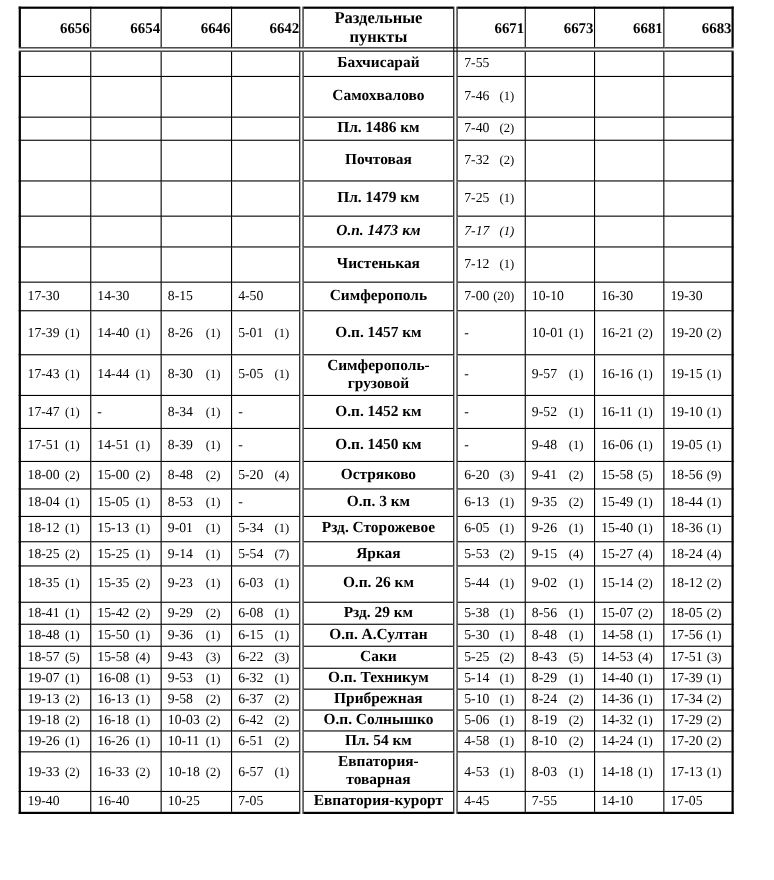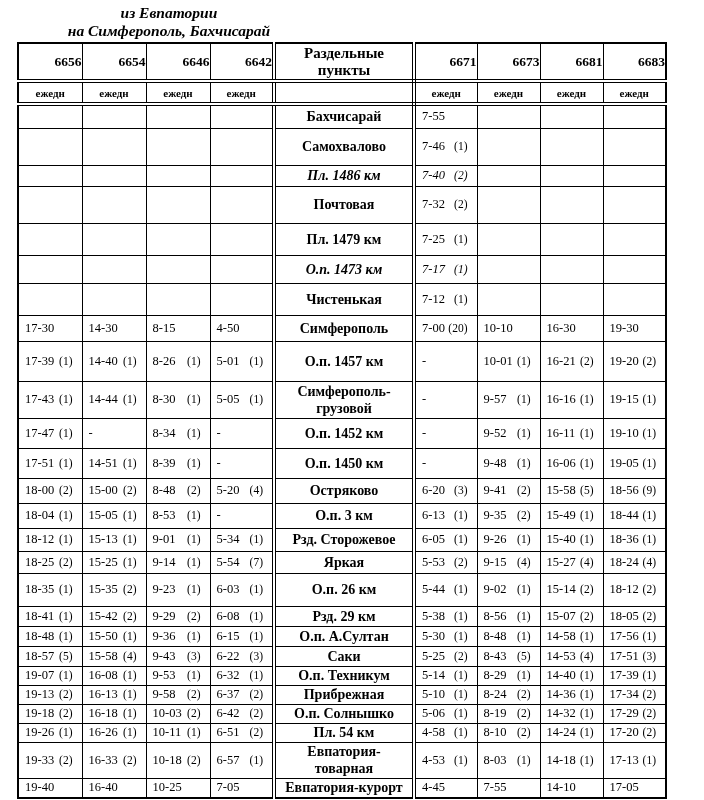--- a/index.html
+++ b/index.html
@@ -92,24 +92,20 @@
     line-height: 17px;
     white-space: pre-line;
   }
 </style>
 </head>
 <body>
 
 <div class="page">
 
   <div class="titles">
-    <div class="half-right">
-      <div class="title-line">из Евпатории</div>
-      <div class="title-line">на Симферополь, Бахчисарай</div>
-    </div>
   </div>
 
   <table class="timetable">
     <colgroup>
       <col style="width:64px">
         <col style="width:64px">
         <col style="width:64px">
         <col style="width:64px">
       <col style="width:140px">
       <col style="width:63px">
@@ -123,31 +119,20 @@
         <th class="train-no">6654</th>
         <th class="train-no">6646</th>
         <th class="train-no">6642</th>
         <th class="stations-head mid">Раздельные
 пункты</th>
         <th class="train-no">6671</th>
         <th class="train-no">6673</th>
         <th class="train-no">6681</th>
         <th class="train-no">6683</th>
       </tr>
-      <tr class="freq-row">
-        <td class="freq">ежедн</td>
-        <td class="freq">ежедн</td>
-        <td class="freq">ежедн</td>
-        <td class="freq">ежедн</td>
-        <td class="freq mid"></td>
-        <td class="freq">ежедн</td>
-        <td class="freq">ежедн</td>
-        <td class="freq">ежедн</td>
-        <td class="freq">ежедн</td>
-      </tr>
     </thead>
     <tbody>
         <tr style="height: 24px;">
           <td class="time-cell"></td>
           <td class="time-cell"></td>
           <td class="time-cell"></td>
           <td class="time-cell"></td>
           <td class="station-cell mid">Бахчисарай</td>
           <td class="time-cell">
             <div class="wrap">
@@ -167,21 +152,21 @@
           <td class="time-cell">
             <div class="wrap">
               <span class="t">7-46</span>
               <span class="d">(1)</span>
             </div>
           </td>
           <td class="time-cell"></td>
           <td class="time-cell"></td>
           <td class="time-cell"></td>
         </tr>
-        <tr style="height: 21px; font-style: italic;">
+        <tr style="height: 21px;">
           <td class="time-cell"></td>
           <td class="time-cell"></td>
           <td class="time-cell"></td>
           <td class="time-cell"></td>
           <td class="station-cell mid">Пл. 1486 км</td>
           <td class="time-cell">
             <div class="wrap">
               <span class="t">7-40</span>
               <span class="d">(2)</span>
             </div>

